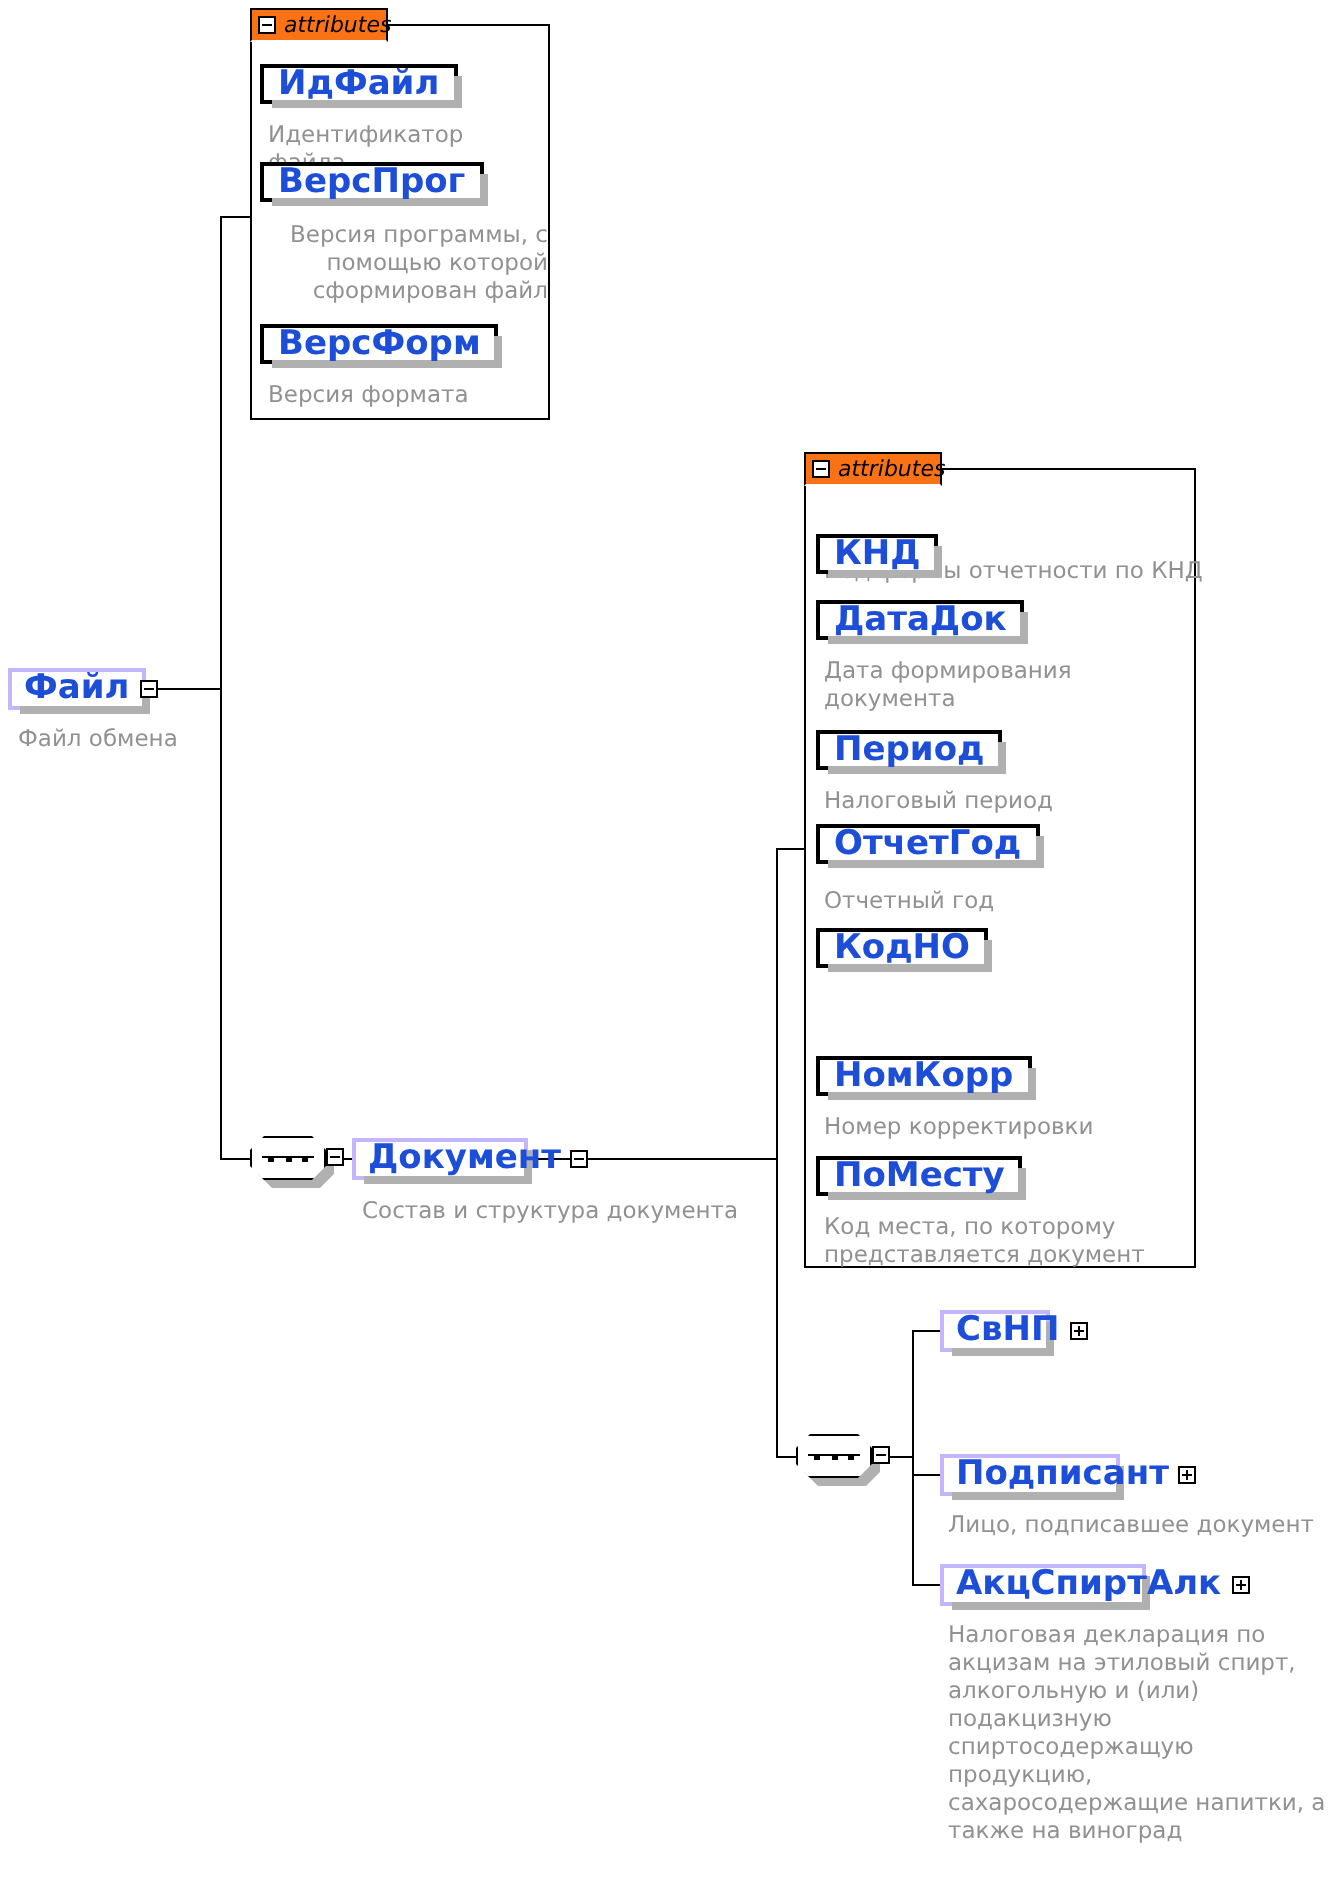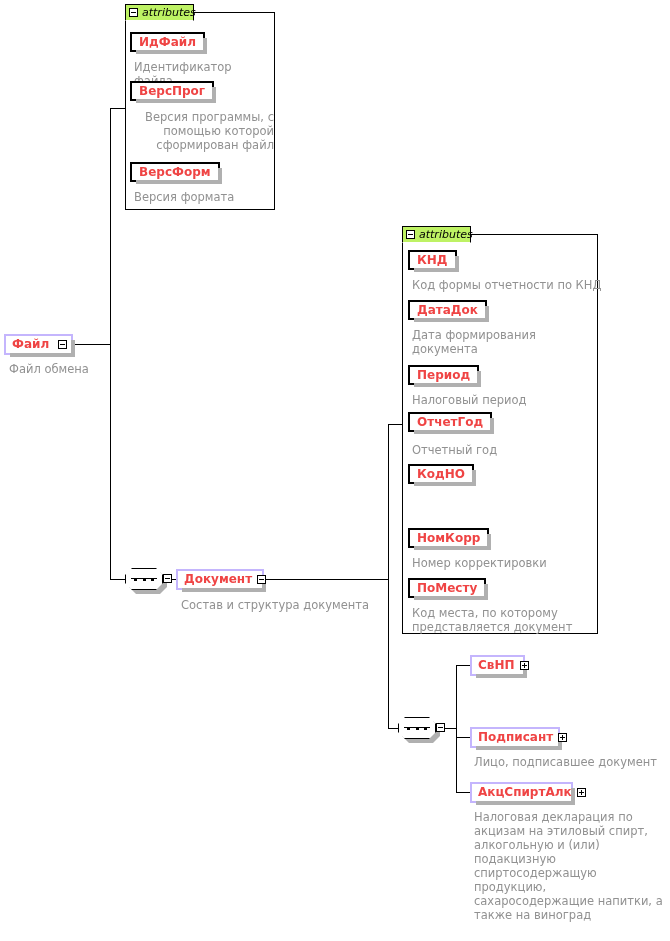--- a/index.html
+++ b/index.html
@@ -34,21 +34,21 @@
   .attr-box {
     position: absolute;
     border: 1px solid #000000;
     background: #ffffff;
     box-sizing: border-box;
   }
   .attr-tab {
     position: absolute;
     border: 1px solid #000000;
     border-bottom: 1px solid #ffffff;
-    background: #bef264;
+    background: #f97316;
     box-sizing: border-box;
     height: 17px;
     display: flex;
     align-items: center;
     padding: 0 5px 0 3px;
     z-index: 3;
   }
   .attr-tab-label {
     font-style: italic;
     font-size: 11px;
@@ -116,22 +116,22 @@
     position: absolute;
     left: 100%;
     top: 4px;
     width: 4px;
     height: 100%;
     background: #b0b0b0;
     z-index: -1;
   }
   .node-label {
     font-weight: bold;
-    font-size: 12px;
-    color: #ef4444;
+    font-size: 17px;
+    color: #1d4ed8;
     white-space: nowrap;
     line-height: 13px;
   }
 
   
   .desc {
     position: absolute;
     font-size: 11.5px;
     line-height: 14px;
     color: #919191;
@@ -294,21 +294,21 @@
     <span class="pm"></span>
   </div>
   <div class="desc" style="left:181px; top:598px; width:230px;">Состав и структура документа</div>
 
   <div class="attr-box" style="left:402px; top:234px; width:196px; height:400px;"></div>
   <div class="attr-tab" style="left:402px; top:226px; width:69px;">
     <span class="pm"></span>
     <span class="attr-tab-label">attributes</span>
   </div>
 
-  <div class="attr-node" style="left:408px; top:250px;">
+  <div class="attr-node" style="left:408px; top:267px;">
     <span class="shadow"></span>
     <span class="shadow-r"></span>
     <span class="node-label">КНД</span>
   </div>
   <div class="desc" style="left:412px; top:278px; width:196px;">Код формы отчетности по КНД</div>
 
   <div class="attr-node" style="left:408px; top:300px;">
     <span class="shadow"></span>
     <span class="shadow-r"></span>
     <span class="node-label">ДатаДок</span>

